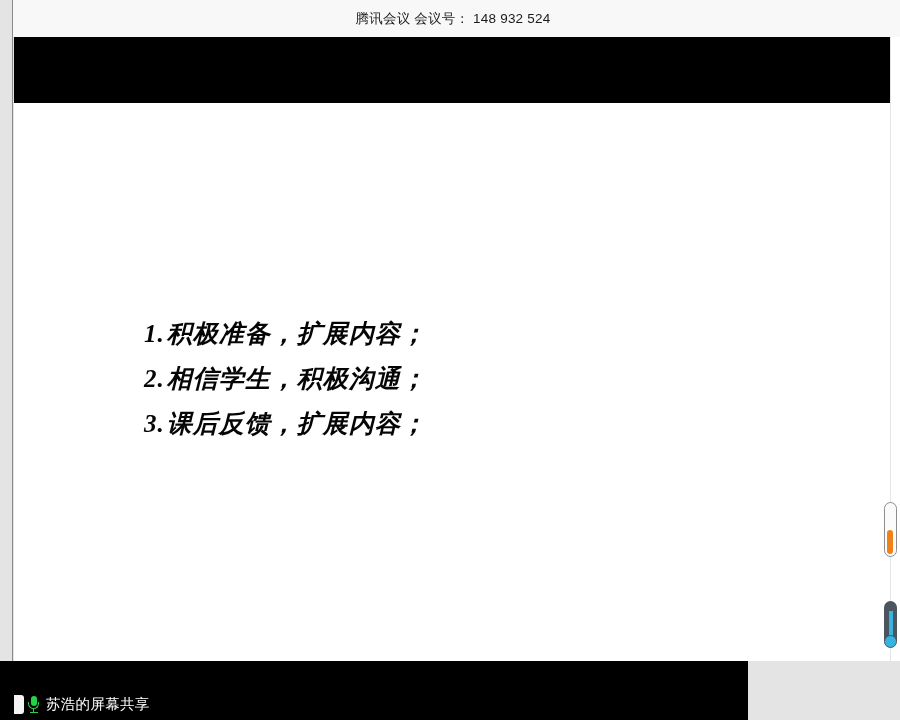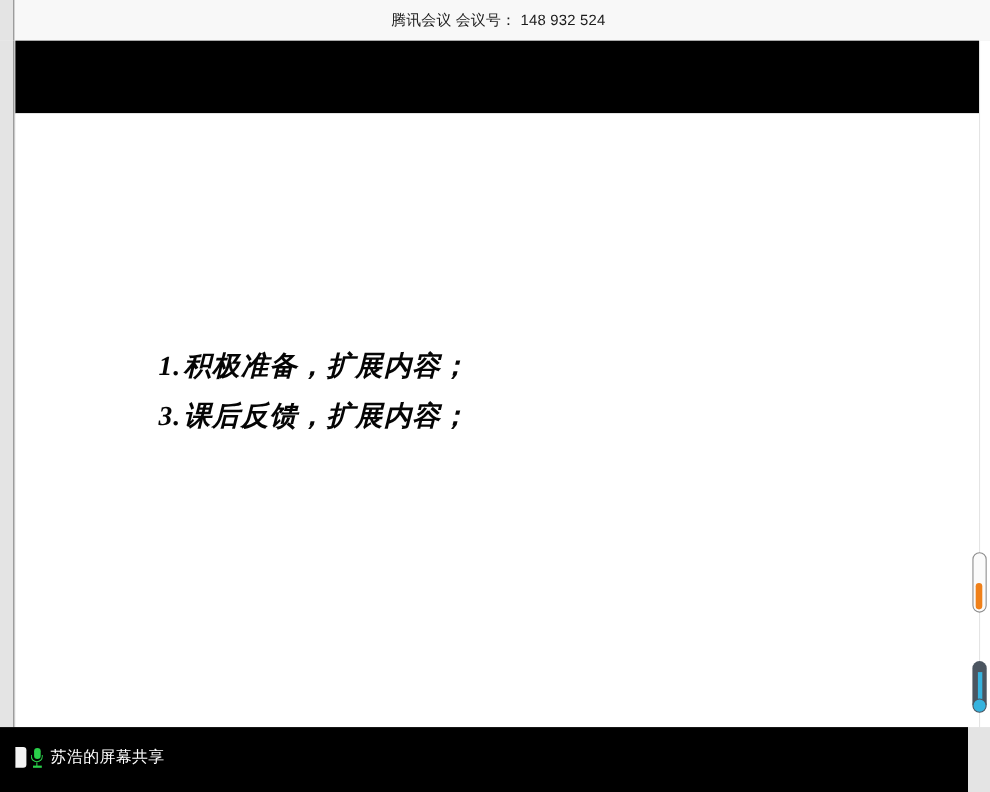--- a/index.html
+++ b/index.html
@@ -145,23 +145,23 @@
     position:absolute; left:0.3px; top:34px;
     width:13px; height:13px;
     border-radius:50%;
     background:#37b3de;
     border:1.6px solid #4b5560;
   }
 
   
   .bottombar {
     position:absolute; left:0; bottom:0;
-    width:880px; height:59px;
+    width:748px; height:59px;
     background:#000000;
-    display:flex; align-items:center;
+    display:flex; align-items:flex-end;
   }
   .bottombar-inner {
     display:flex; align-items:center;
     height:28px; padding-bottom:4px; padding-left:0px;
   }
   .avatar-clip {
     width:10px; height:19px;
     background:#f4f4f4;
     border-radius:0 3px 3px 0;
     margin-right:2px;
@@ -217,20 +217,23 @@
   <div class="gutter-right"></div>
 
   <div class="band-top"></div>
 
   <div class="slide">
 
 
     <div class="bullets">
       <div class="bullet-line">
         <span class="bullet-num">1.</span><span>积极准备，扩展内容；</span>
+      </div>
+      <div class="bullet-line">
+        <span class="bullet-num">2.</span><span>相信学生，积极沟通；</span>
       </div>
       <div class="bullet-line">
         <span class="bullet-num">3.</span><span>课后反馈，扩展内容；</span>
       </div>
     </div>
 
   </div>
 
   <div class="scroll-widget">
     <div class="scroll-widget-fill"></div>

